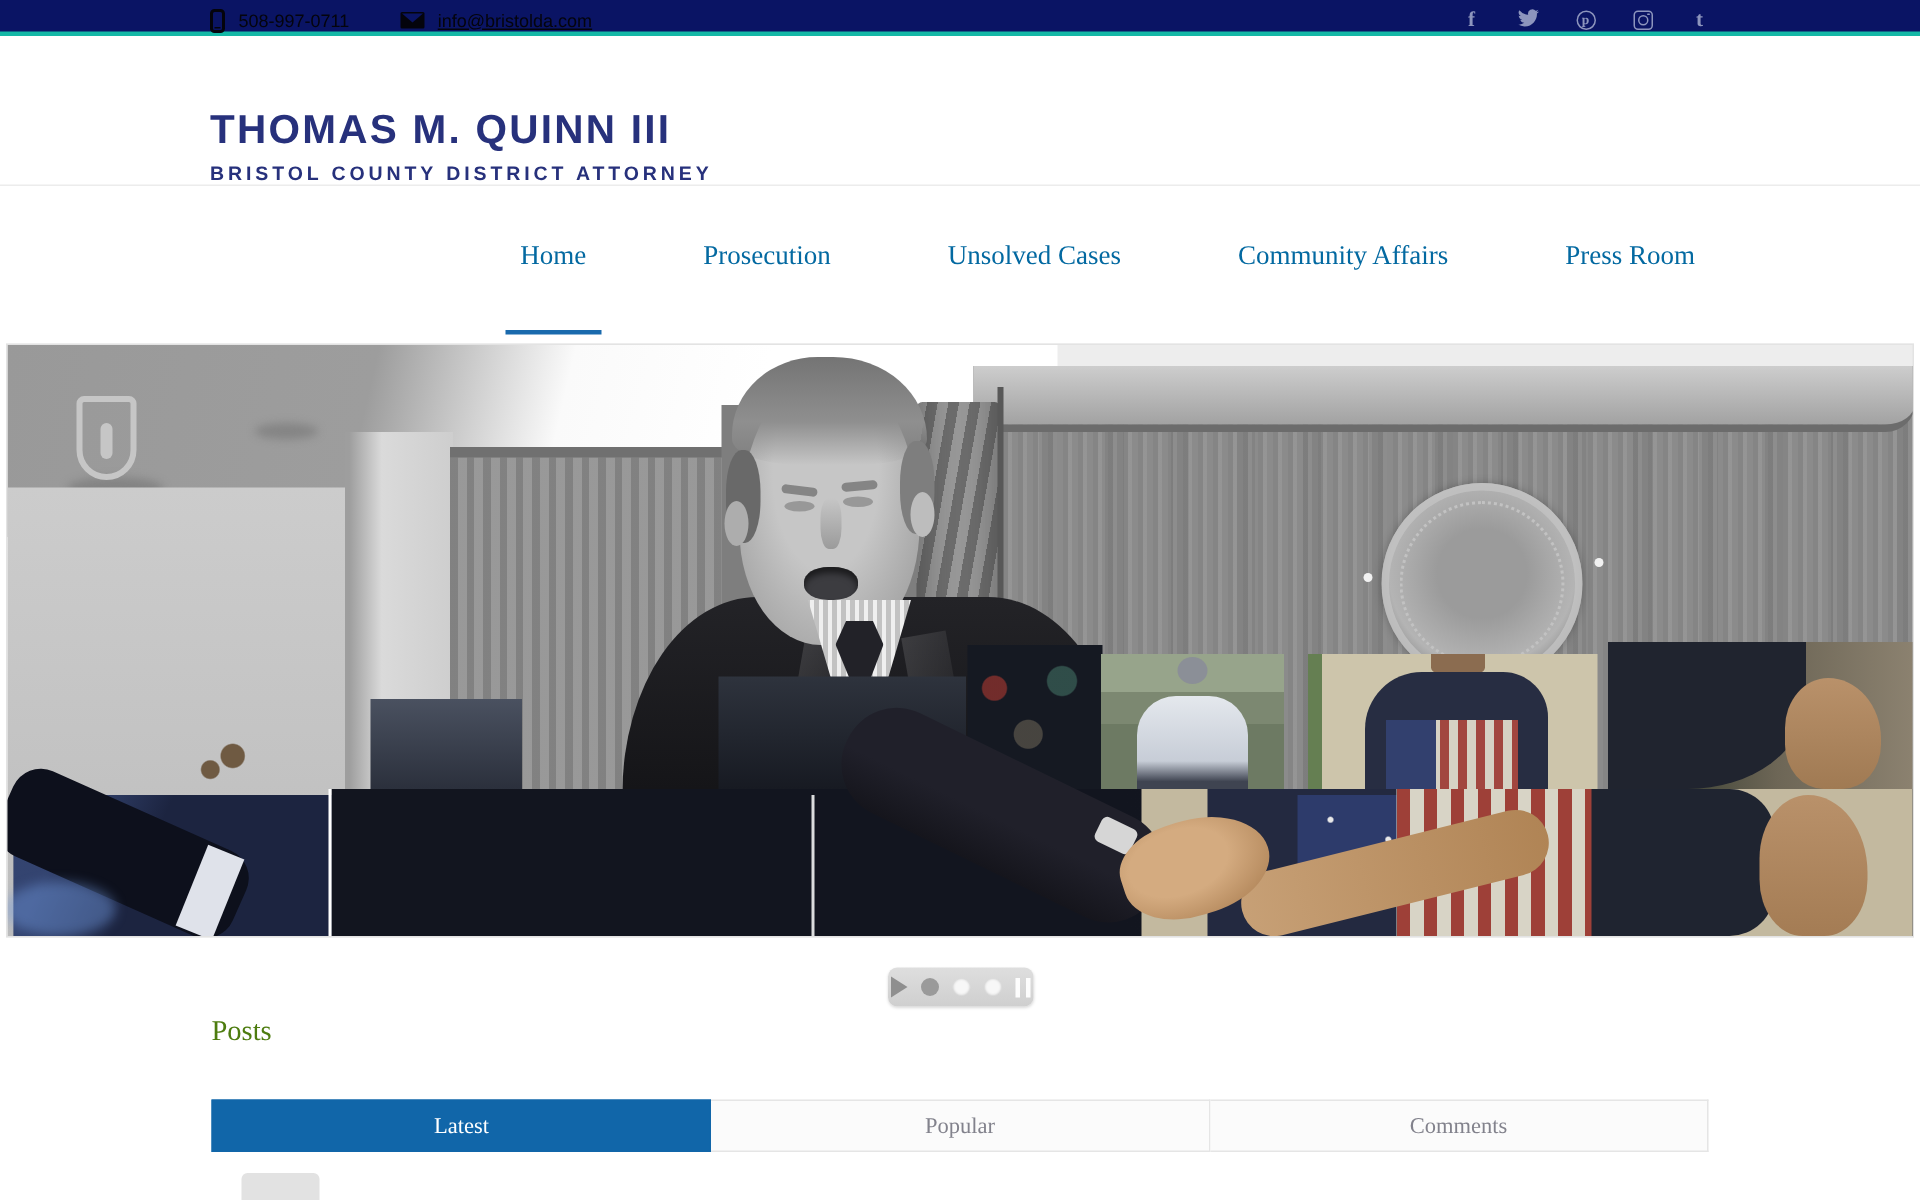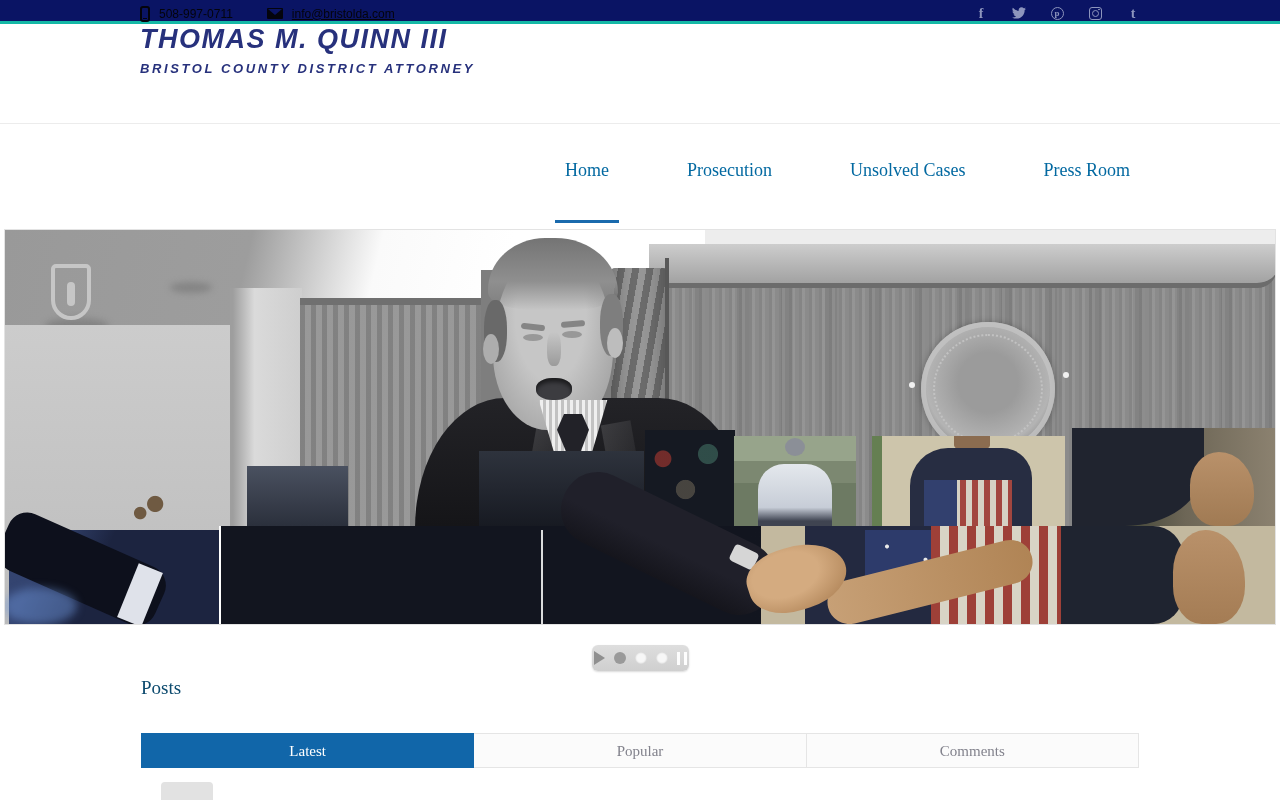--- a/index.html
+++ b/index.html
@@ -22,21 +22,21 @@
   .social { display:flex; align-items:center; gap:24px; color:#8d95bd; }
   .social a { color:#8d95bd; text-decoration:none; display:flex; align-items:center; justify-content:center; width:14px; height:16px; }
   .glyph { font-family:"Liberation Serif", serif; font-weight:bold; font-size:14px; line-height:1; }
   .pin-circle { width:13px; height:13px; border:1.5px solid #8d95bd; border-radius:50%; display:flex; align-items:center; justify-content:center; }
   .pin-circle .glyph { font-size:9px; }
   .insta { width:13px; height:13px; border:1.6px solid #8d95bd; border-radius:3px; position:relative; }
   .insta::before { content:""; position:absolute; left:2.4px; top:2.4px; width:5px; height:5px; border:1.4px solid #8d95bd; border-radius:50%; }
   .insta::after { content:""; position:absolute; right:0.5px; top:0.5px; width:1.8px; height:1.8px; background:#8d95bd; border-radius:50%; }
 
   
-  header { height:100px; background:#fff; border-bottom:1px solid #ececec; display:flex; align-items:flex-start;font-style:italic; }
+  header { height:100px; background:#fff; border-bottom:1px solid #ececec; display:flex; align-items:flex-end; }
   .logo { cursor:pointer; }
   .logo-title { font-size:27px; font-weight:bold; letter-spacing:1.5px; color:#27317c; }
   .logo-sub { font-size:13px; font-weight:bold; letter-spacing:2.6px; color:#27317c; margin-top:6px; }
 
   
   nav { height:102px; background:#fff; }
   nav .inner { display:flex; justify-content:flex-end; gap:58px; padding-top:36px; }
   nav a { font-family:"Liberation Serif", serif; font-size:18px; color:#0369a1; text-decoration:none;
           padding:0 10px 39px; }
   nav a.active { border-bottom:3px solid #1a6aad; }
@@ -177,21 +177,21 @@
               display:flex; align-items:center; justify-content:center; gap:9px; }
   .play-btn { width:0; height:0; border-left:11px solid #8f8f8f; border-top:7px solid transparent;
               border-bottom:7px solid transparent; cursor:pointer; }
   .dot { width:12px; height:12px; border-radius:50%; background:#f7f7f7;
          box-shadow:inset 0 0 2px #b5b5b5; cursor:pointer; }
   .dot.active { background:#9a9a9a; box-shadow:none; }
   .pause-btn { width:10px; height:13px; border-left:3px solid #fdfdfd; border-right:3px solid #fdfdfd; cursor:pointer; }
 
   
   .posts { width:998px; margin:6px auto 0; }
-  .posts h2 { font-family:"Liberation Serif", serif; font-size:19px; font-weight:normal; color:#0c4a6e; }
+  .posts h2 { font-family:"Liberation Serif", serif; font-size:19px; font-weight:normal; color:#4d7c0f; }
   .tabs { display:flex; margin-top:34px; }
   .tab { flex:1; height:35px; line-height:34px; text-align:center; cursor:pointer;
          font-family:"Liberation Serif", serif; font-size:15px;
          background:#fbfbfb; color:#82828c; border:1px solid #e5e5e5; border-left:none; }
   .tab:first-child { border-left:1px solid #e5e5e5; }
   .tab.active { background:#1166a9; color:#fff; border-color:#1166a9; }
   .post-thumb { width:52px; height:52px; background:#e2e2e2; border-radius:4px; margin:14px 0 0 20px; cursor:pointer; }
 </style>
 </head>
 <body>
@@ -239,20 +239,21 @@
       <div class="logo-sub">BRISTOL COUNTY DISTRICT ATTORNEY</div>
     </div>
   </div>
 </header>
 
 <nav>
   <div class="inner">
     <a href="#" class="active">Home</a>
     <a href="#">Prosecution</a>
     <a href="#">Unsolved Cases</a>
+    <a href="#">Community Affairs</a>
     <a href="#">Press Room</a>
   </div>
 </nav>
 
 <div class="gallery">
   <div class="ceiling"></div>
   <div class="clight a"></div>
   <div class="clight b"></div>
   <div class="wall-left"></div>
   <div class="pillar"></div>

